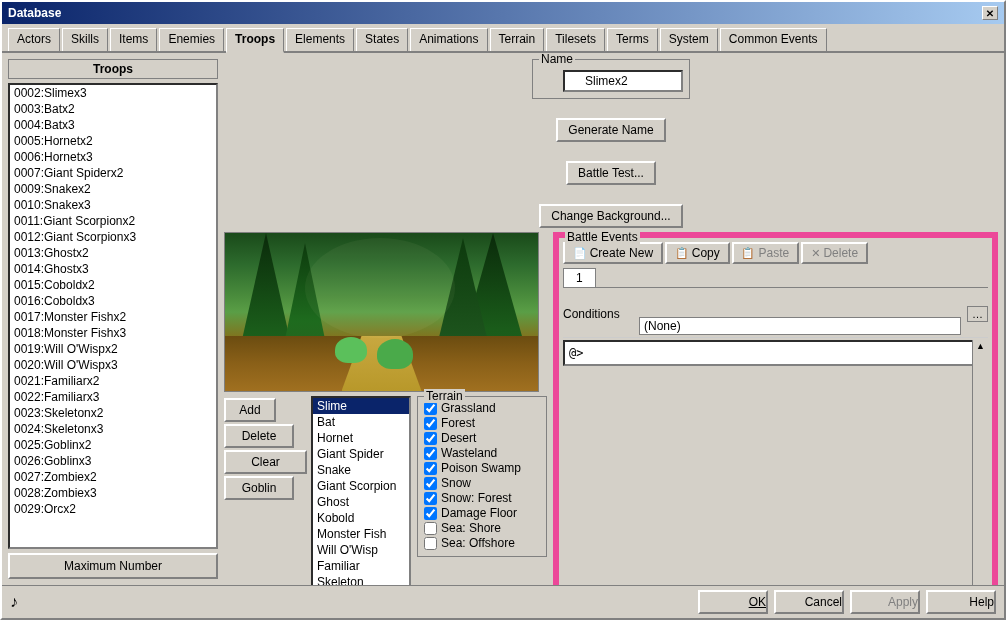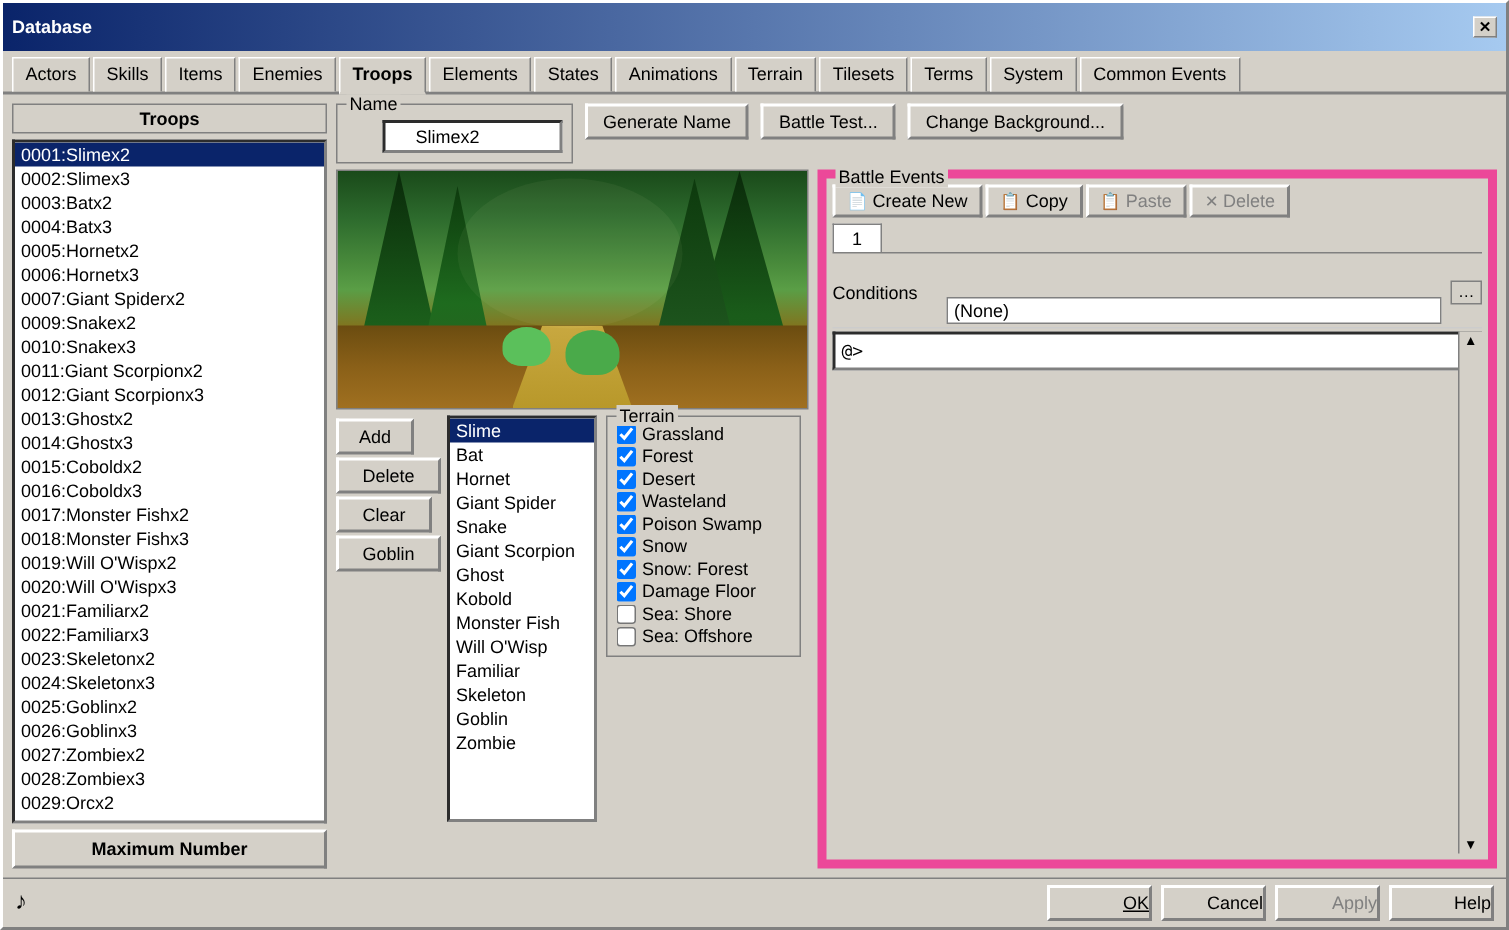--- a/index.html
+++ b/index.html
@@ -17,21 +17,21 @@
       flex-direction: column;
     }
 
     .title-bar {
       background: linear-gradient(to right, #0a246a, #a6caf0);
       color: white;
       padding: 3px 6px;
       display: flex;
       align-items: center;
       justify-content: space-between;
-      height: 32px;
+      height: 22px;
       gap: 43px;
     }
 
     .title-bar-text {
       font-size: 12px;
       font-weight: bold;
     }
 
     .close-btn {
       background: #d4d0c8;
@@ -125,34 +125,34 @@
 
     .max-number-btn {
       border: 2px solid #808080;
       border-top-color: #ffffff;
       border-left-color: #ffffff;
       background: #d4d0c8;
       padding: 4px;
       text-align: center;
       cursor: pointer;
       font-size: 12px;
-      font-weight: bold;
     }
 
     .right-panel {
       flex: 1;
       display: flex;
       flex-direction: column;
       gap: 4px;
     }
 
     .name-row {
       display: flex;
-      align-items: flex-start;
-      gap: 8px;
+      align-items: center;
+      gap: 19px;
+      flex-direction: column;
     }
 
     .fieldset-like {
       border: 1px solid #808080;
       padding: 4px 6px 6px;
       position: relative;
     }
 
     .fieldset-legend {
       position: absolute;
@@ -393,21 +393,20 @@
     <div class="tab">Terms</div>
     <div class="tab">System</div>
     <div class="tab">Common Events</div>
   </div>
 
   <div class="main-content">
 
     <div class="troops-panel">
       <div class="panel-title">Troops</div>
       <div class="list-box" id="troops-list">
-          <div class="list-item selected">0001:Slimex2</div>
           <div class="list-item">0002:Slimex3</div>
           <div class="list-item">0003:Batx2</div>
           <div class="list-item">0004:Batx3</div>
           <div class="list-item">0005:Hornetx2</div>
           <div class="list-item">0006:Hornetx3</div>
           <div class="list-item">0007:Giant Spiderx2</div>
           <div class="list-item">0009:Snakex2</div>
           <div class="list-item">0010:Snakex3</div>
           <div class="list-item">0011:Giant Scorpionx2</div>
           <div class="list-item">0012:Giant Scorpionx3</div>
@@ -459,21 +458,21 @@
             <div style="position:absolute;bottom:22px;left:152px;width:36px;height:30px;background:#4aaa4a;border-radius:50% 50% 40% 40%;"></div>
             <div style="position:absolute;top:5px;left:80px;width:150px;height:100px;background:rgba(255,255,200,0.05);border-radius:50%;"></div>
           </div>
 
           <div style="display:flex;gap:6px;align-items:flex-start;">
 
             <div style="display:flex;gap:4px;align-items:flex-start;">
               <div class="enemy-buttons">
                 <button class="btn" style="width:52px;margin-top:2px;">Add</button>
                 <button class="btn" style="width:70px;">Delete</button>
-                <button class="btn" style="width:64px;">Clear</button>
+                <button class="btn" style="width:83px;">Clear</button>
                 <button class="btn" style="width:70px;">Goblin</button>
               </div>
               <div class="enemy-list" id="enemy-list">
                   <div class="list-item selected">Slime</div>
                   <div class="list-item">Bat</div>
                   <div class="list-item">Hornet</div>
                   <div class="list-item">Giant Spider</div>
                   <div class="list-item">Snake</div>
                   <div class="list-item">Giant Scorpion</div>
                   <div class="list-item">Ghost</div>

